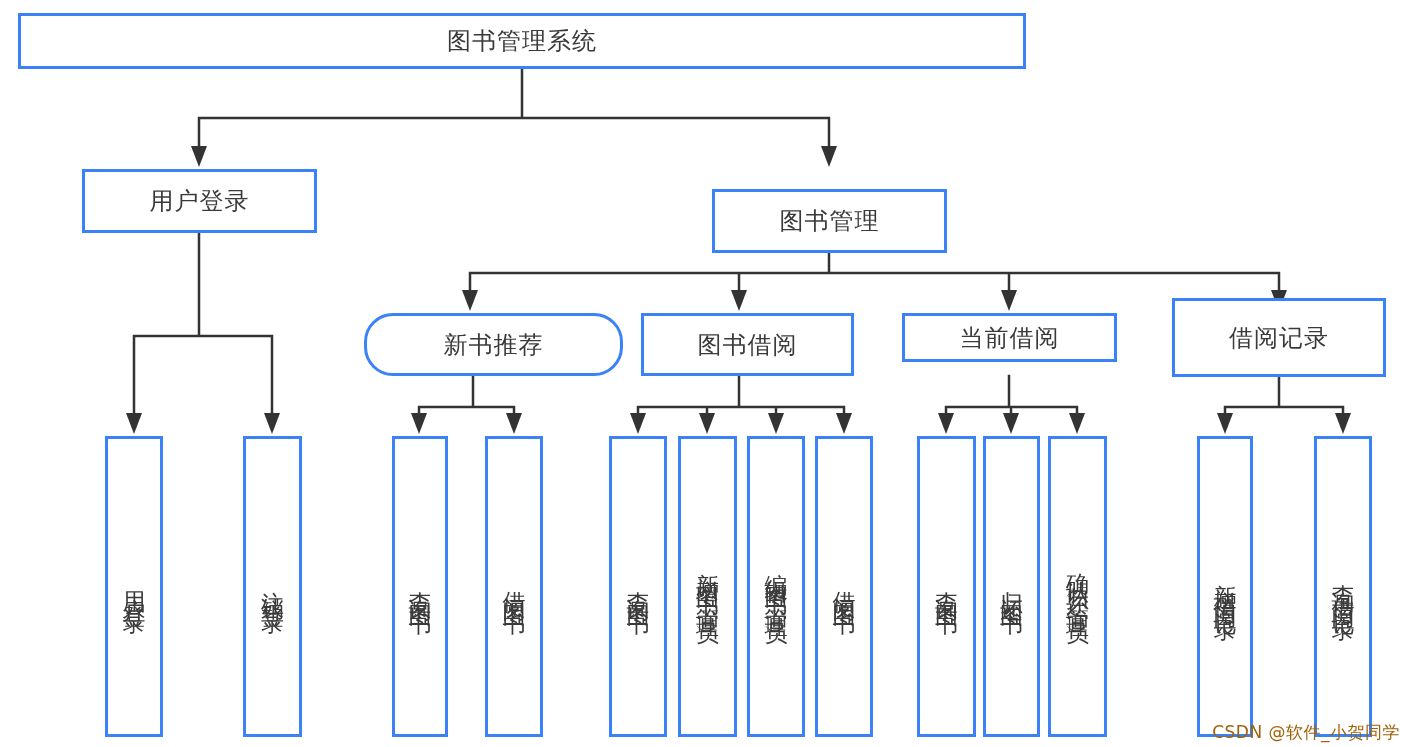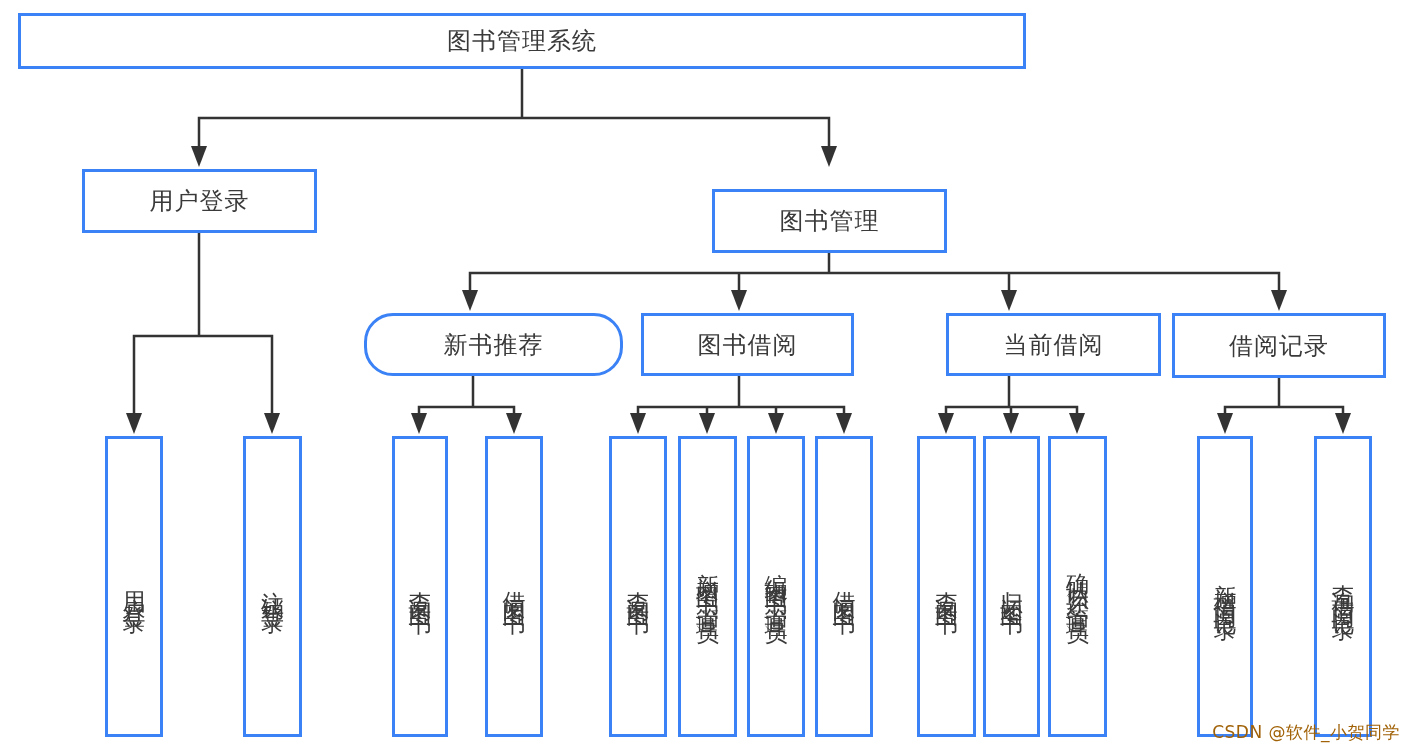--- a/index.html
+++ b/index.html
@@ -112,22 +112,22 @@
     </g>
   </svg>
 
   <div class="box hbox root">图书管理系统</div>
 
   <div class="box hbox" style="left:82px; top:169px; width:235px; height:64px;">用户登录</div>
   <div class="box hbox" style="left:712px; top:169px; width:235px; height:64px;margin-top:20px;">图书管理</div>
 
   <div class="box hbox" style="left:364px; top:313px; width:259px; height:63px;border-radius:29px;">新书推荐</div>
   <div class="box hbox" style="left:633px; top:313px; width:213px; height:63px;margin-left:8px;">图书借阅</div>
-  <div class="box hbox" style="left:902px; top:313px; width:215px; height:63px;margin-left:44px;">当前借阅</div>
-  <div class="box hbox" style="left:1172px; top:313px; width:214px; height:65px;">借阅记录</div>
+  <div class="box hbox" style="left:902px; top:313px; width:215px; height:49px;">当前借阅</div>
+  <div class="box hbox" style="left:1172px; top:298px; width:214px; height:79px;">借阅记录</div>
 
   <div class="box leaf" style="left:105px; width:58px;">用户登录</div>
   <div class="box leaf" style="left:243px; width:59px;">注销登录</div>
 
   <div class="box leaf" style="left:392px; width:56px;">查询图书</div>
   <div class="box leaf" style="left:485px; width:58px;">借阅图书</div>
 
   <div class="box leaf" style="left:609px; width:58px;">查询图书</div>
   <div class="box leaf" style="left:678px; width:59px;">新增图书（管理员）</div>
   <div class="box leaf" style="left:747px; width:58px;">编辑图书（管理员）</div>

